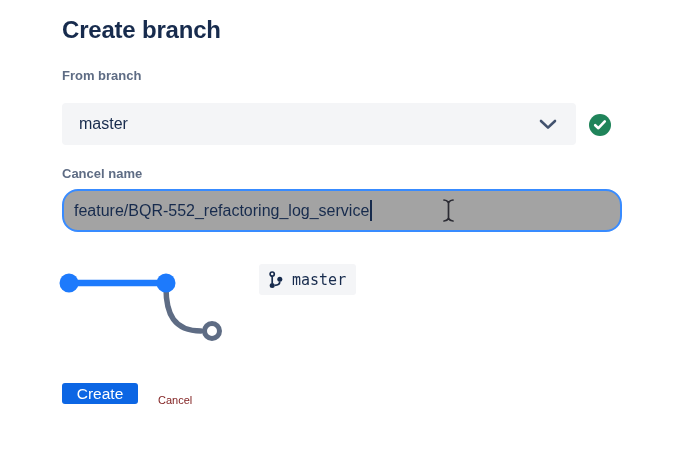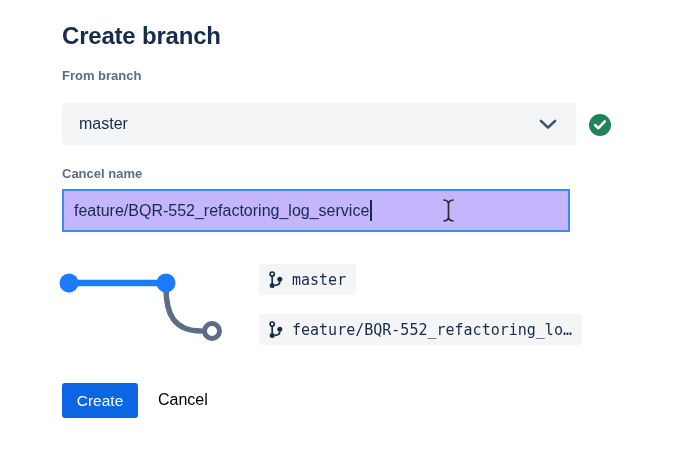--- a/index.html
+++ b/index.html
@@ -11,21 +11,21 @@
   .stage {
     position: relative;
     width: 684px;
     height: 456px;
     background: #ffffff;
     overflow: hidden;
   }
   .page-title {
     position: absolute;
     left: 62px;
-    top: 22px;
+    top: 16px;
     font-size: 24px;
     font-weight: 700;
     letter-spacing: -0.2px;
     color: #172B4D;
   }
   .field-label {
     position: absolute;
     left: 62px;
     font-size: 13px;
     font-weight: 700;
@@ -61,25 +61,25 @@
     background: #1F845A;
     display: flex;
     align-items: center;
     justify-content: center;
   }
 
   .text-input {
     position: absolute;
     left: 62px;
     top: 189px;
-    width: 508px;
+    width: 560px;
     height: 43px;
-    background: #c4b5fd;
+    background: #a3a3a3;
     border: 2px solid #388BFF;
-    border-radius: 0;
+    border-radius: 16px;
     display: flex;
     align-items: center;
     padding: 0 10px;
     cursor: text;
   }
   .text-input-value { font-size: 16px; color: #172B4D; white-space: nowrap; }
   .caret {
     width: 1.5px;
     height: 21px;
     background: #172B4D;
@@ -114,42 +114,42 @@
     color: #172B4D;
     white-space: nowrap;
   }
   .branch-icon { display: flex; align-items: center; color: #172B4D; }
 
   .btn-create {
     position: absolute;
     left: 62px;
     top: 383px;
     width: 76px;
-    height: 35px;
+    height: 21px;
     background: #0C66E4;
     color: #ffffff;
     border: none;
     border-radius: 3px;
     font-family: "Liberation Sans", sans-serif;
     font-size: 15.5px;
     font-weight: 500;
     display: flex;
     align-items: center;
     justify-content: center;
     cursor: pointer;
   }
   .btn-cancel {
     position: absolute;
     left: 158px;
     top: 383px;
     height: 33px;
     display: flex;
     align-items: center;
-    font-size: 16px;
-    color: #000000;
+    font-size: 11px;
+    color: #7f1d1d;
     cursor: pointer;
     background: none;
     border: none;
     font-family: "Liberation Sans", sans-serif;
   }
 </style>
 </head>
 <body>
 
 <div class="stage">
@@ -204,29 +204,17 @@
         <circle cx="4.2" cy="3.1" r="2.1" stroke="currentColor" stroke-width="1.7"></circle>
         <line x1="4.2" y1="5.3" x2="4.2" y2="12.4" stroke="currentColor" stroke-width="1.7"></line>
         <circle cx="4.2" cy="14.4" r="2.5" fill="currentColor"></circle>
         <path d="M11.8 10.6 C11.8 13.3 9.2 14.4 6.6 14.4" stroke="currentColor" stroke-width="1.7" fill="none"></path>
         <circle cx="11.8" cy="8.3" r="2.5" fill="currentColor"></circle>
       </svg>
     </span>
     <span class="chip-label">master</span>
   </div>
 
-  <div class="chip chip-feature">
-    <span class="branch-icon">
-      <svg width="16" height="18" viewBox="0 0 16 18" fill="none">
-        <circle cx="4.2" cy="3.1" r="2.1" stroke="currentColor" stroke-width="1.7"></circle>
-        <line x1="4.2" y1="5.3" x2="4.2" y2="12.4" stroke="currentColor" stroke-width="1.7"></line>
-        <circle cx="4.2" cy="14.4" r="2.5" fill="currentColor"></circle>
-        <path d="M11.8 10.6 C11.8 13.3 9.2 14.4 6.6 14.4" stroke="currentColor" stroke-width="1.7" fill="none"></path>
-        <circle cx="11.8" cy="8.3" r="2.5" fill="currentColor"></circle>
-      </svg>
-    </span>
-    <span class="chip-label">feature/BQR-552_refactoring_lo…</span>
-  </div>
 
   <button class="btn-create">Create</button>
   <button class="btn-cancel">Cancel</button>
 
 </div>
 
 </body></html>

